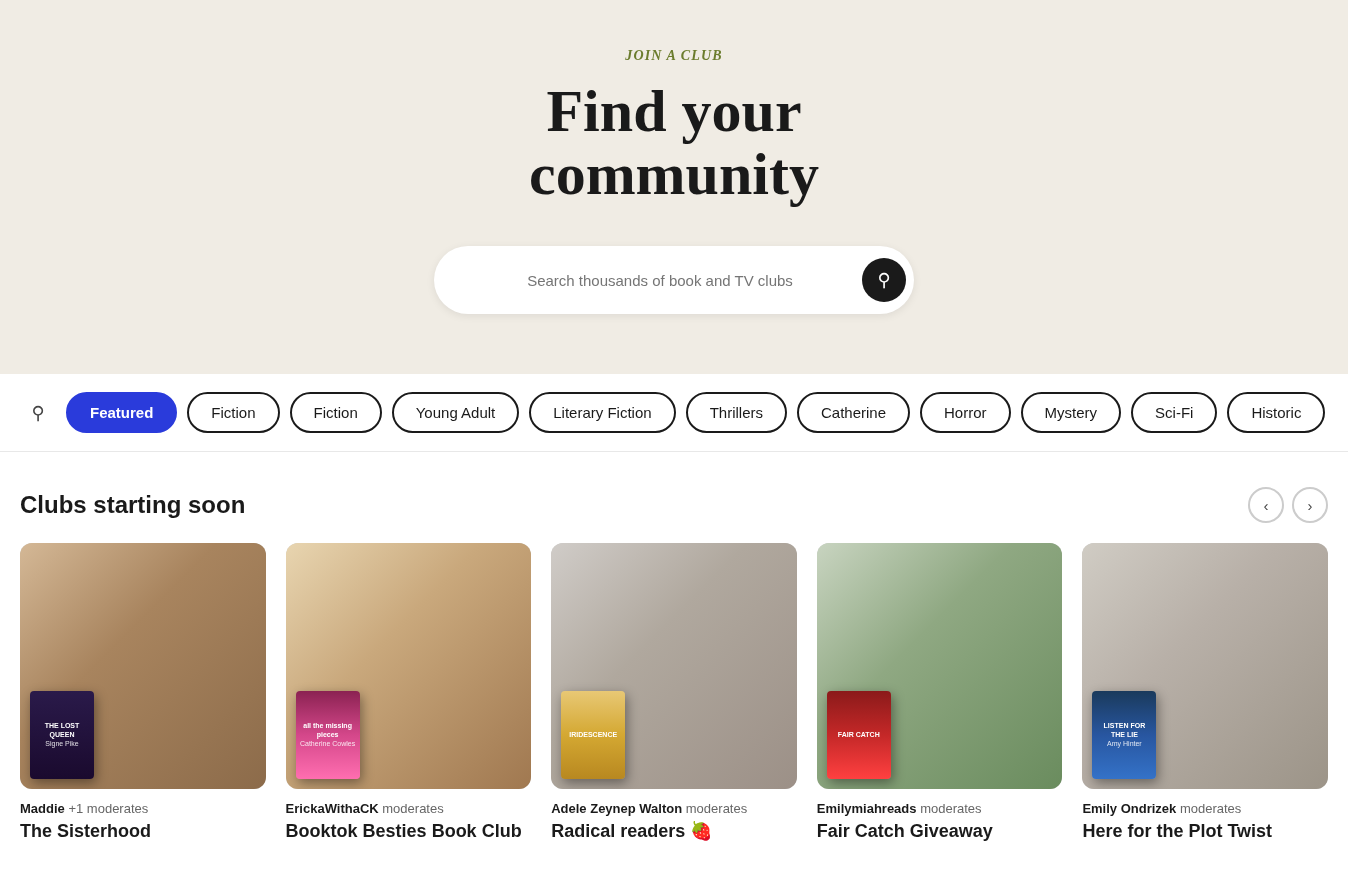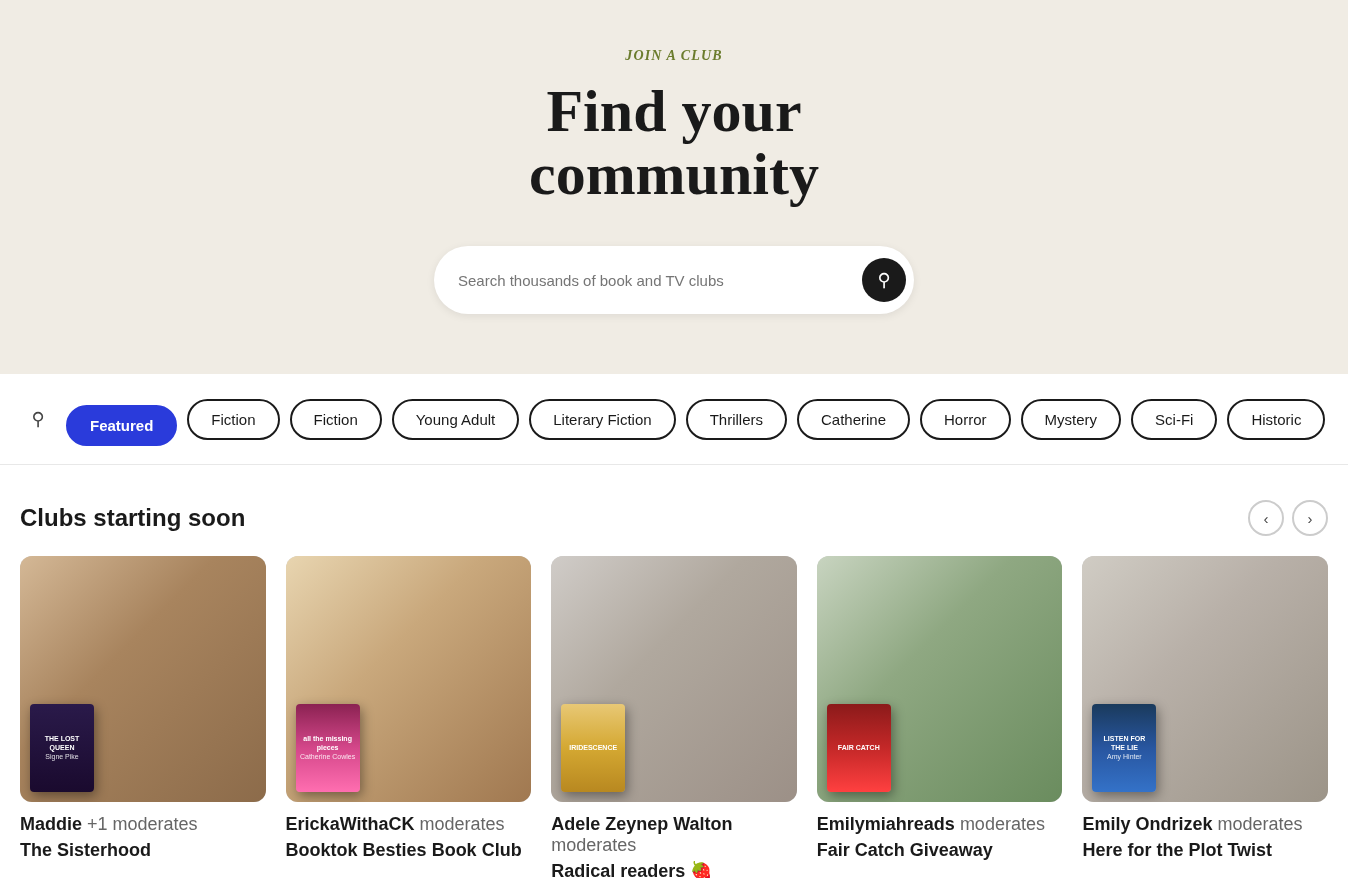--- a/index.html
+++ b/index.html
@@ -39,20 +39,21 @@
       padding: 12px 8px 12px 24px;
       box-shadow: 0 2px 8px rgba(0,0,0,0.08);
     }
     .search-bar input {
       flex: 1;
       border: none;
       outline: none;
       font-size: 15px;
       color: #888;
       background: transparent;
+      text-align: center;
     }
     .search-btn {
       width: 44px;
       height: 44px;
       border-radius: 50%;
       background: #1a1a1a;
       border: none;
       cursor: pointer;
       display: flex;
       align-items: center;
@@ -91,21 +92,20 @@
       cursor: pointer;
       white-space: nowrap;
       background: transparent;
       color: #1a1a1a;
     }
     .filter-pill.active {
       background: #2a3bdb;
       border-color: #2a3bdb;
       color: #fff;
       font-weight: 600;
-      margin-top: 13px;
     }
 
     
     .section {
       padding: 28px 20px 0;
     }
     .section-header {
       display: flex;
       align-items: center;
       justify-content: space-between;
@@ -193,21 +193,21 @@
       color: #fff;
       line-height: 1.3;
     }
     .book-1 { background: linear-gradient(180deg, #2a1a4a 0%, #1a0a2e 100%); }
     .book-2 { background: linear-gradient(180deg, #8b2252 0%, #d4478a 50%, #ff6eb0 100%); }
     .book-3 { background: linear-gradient(180deg, #e8c875 0%, #d4a832 50%, #b88820 100%); }
     .book-4 { background: linear-gradient(180deg, #8b1a1a 0%, #c42828 50%, #ff4040 100%); }
     .book-5 { background: linear-gradient(180deg, #1a3a5c 0%, #2856a0 50%, #3472c8 100%); }
 
     .moderator-name {
-      font-size: 18px;
+      font-size: 13px;
       color: #666;
       margin-bottom: 4px;
     }
     .moderator-name strong {
       color: #1a1a1a;
       font-weight: 600;
     }
     .club-name {
       font-size: 18px;
       font-weight: 700;

